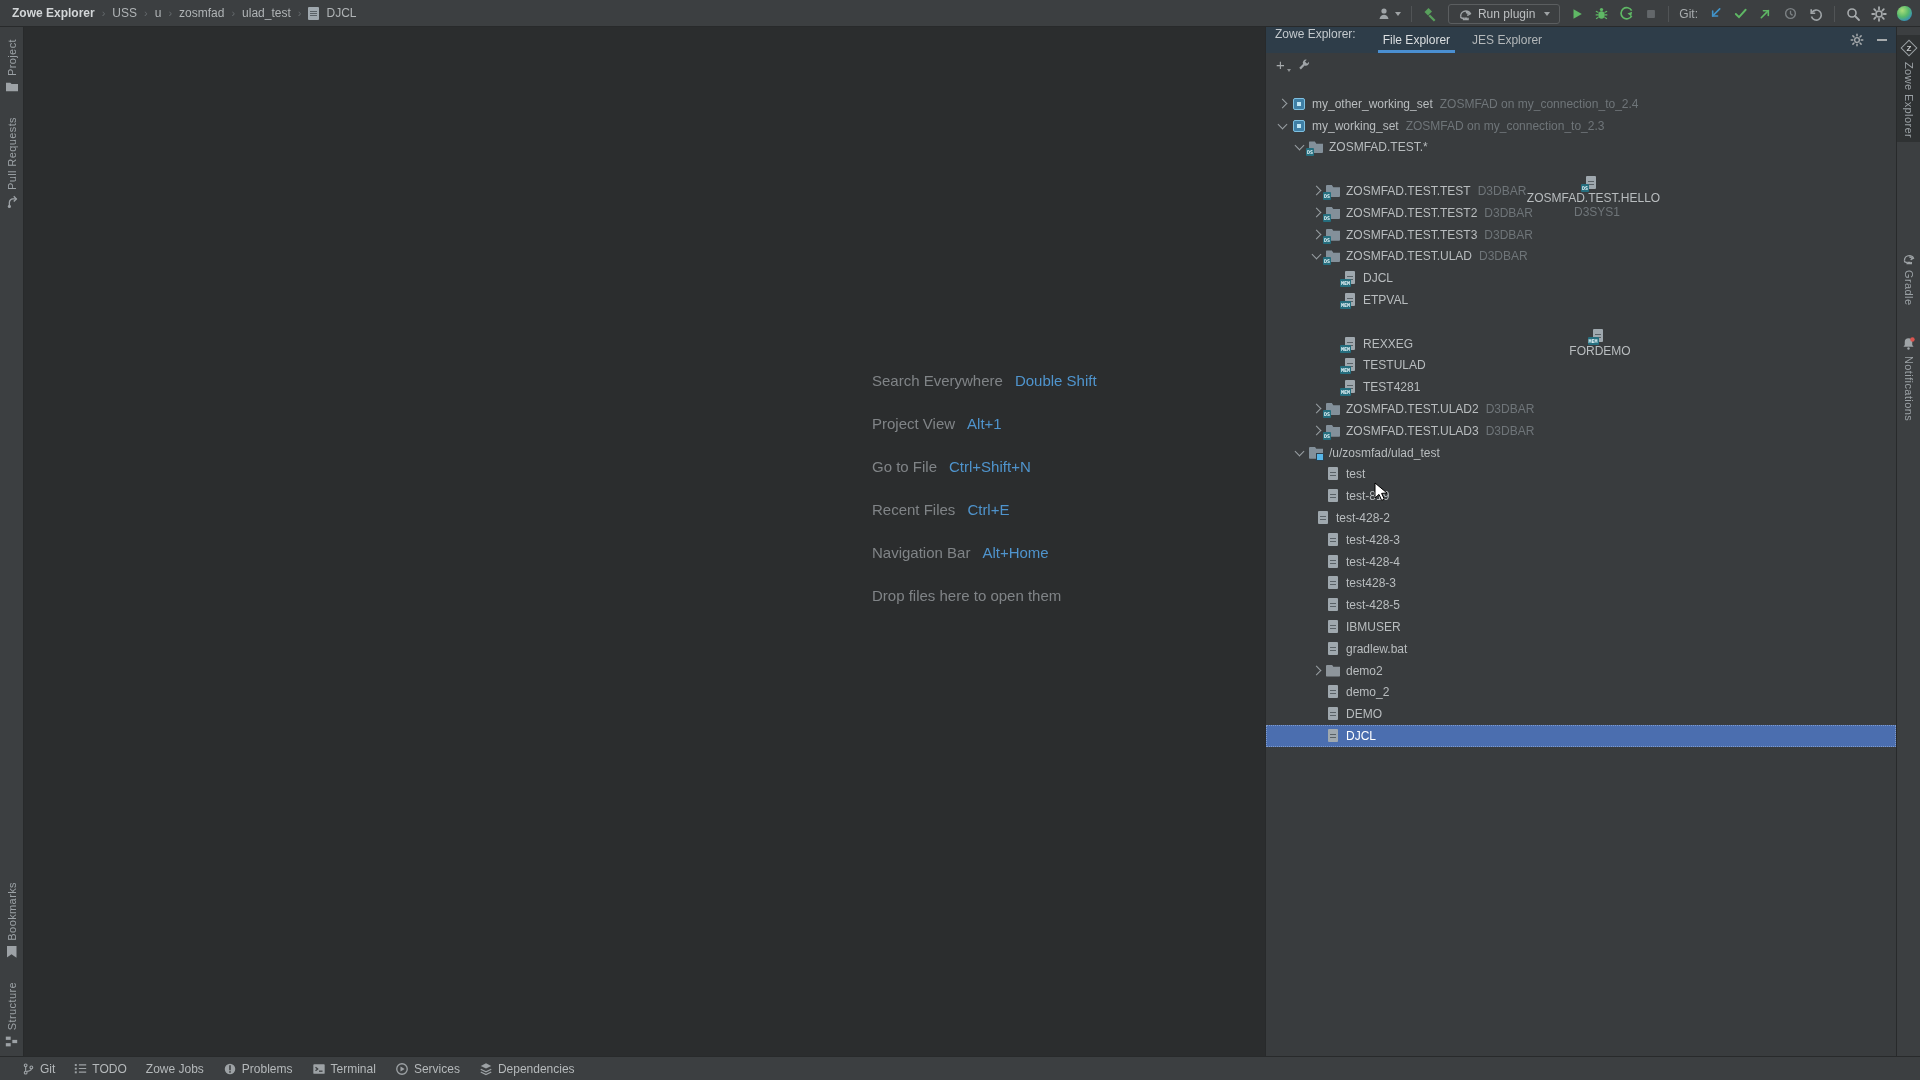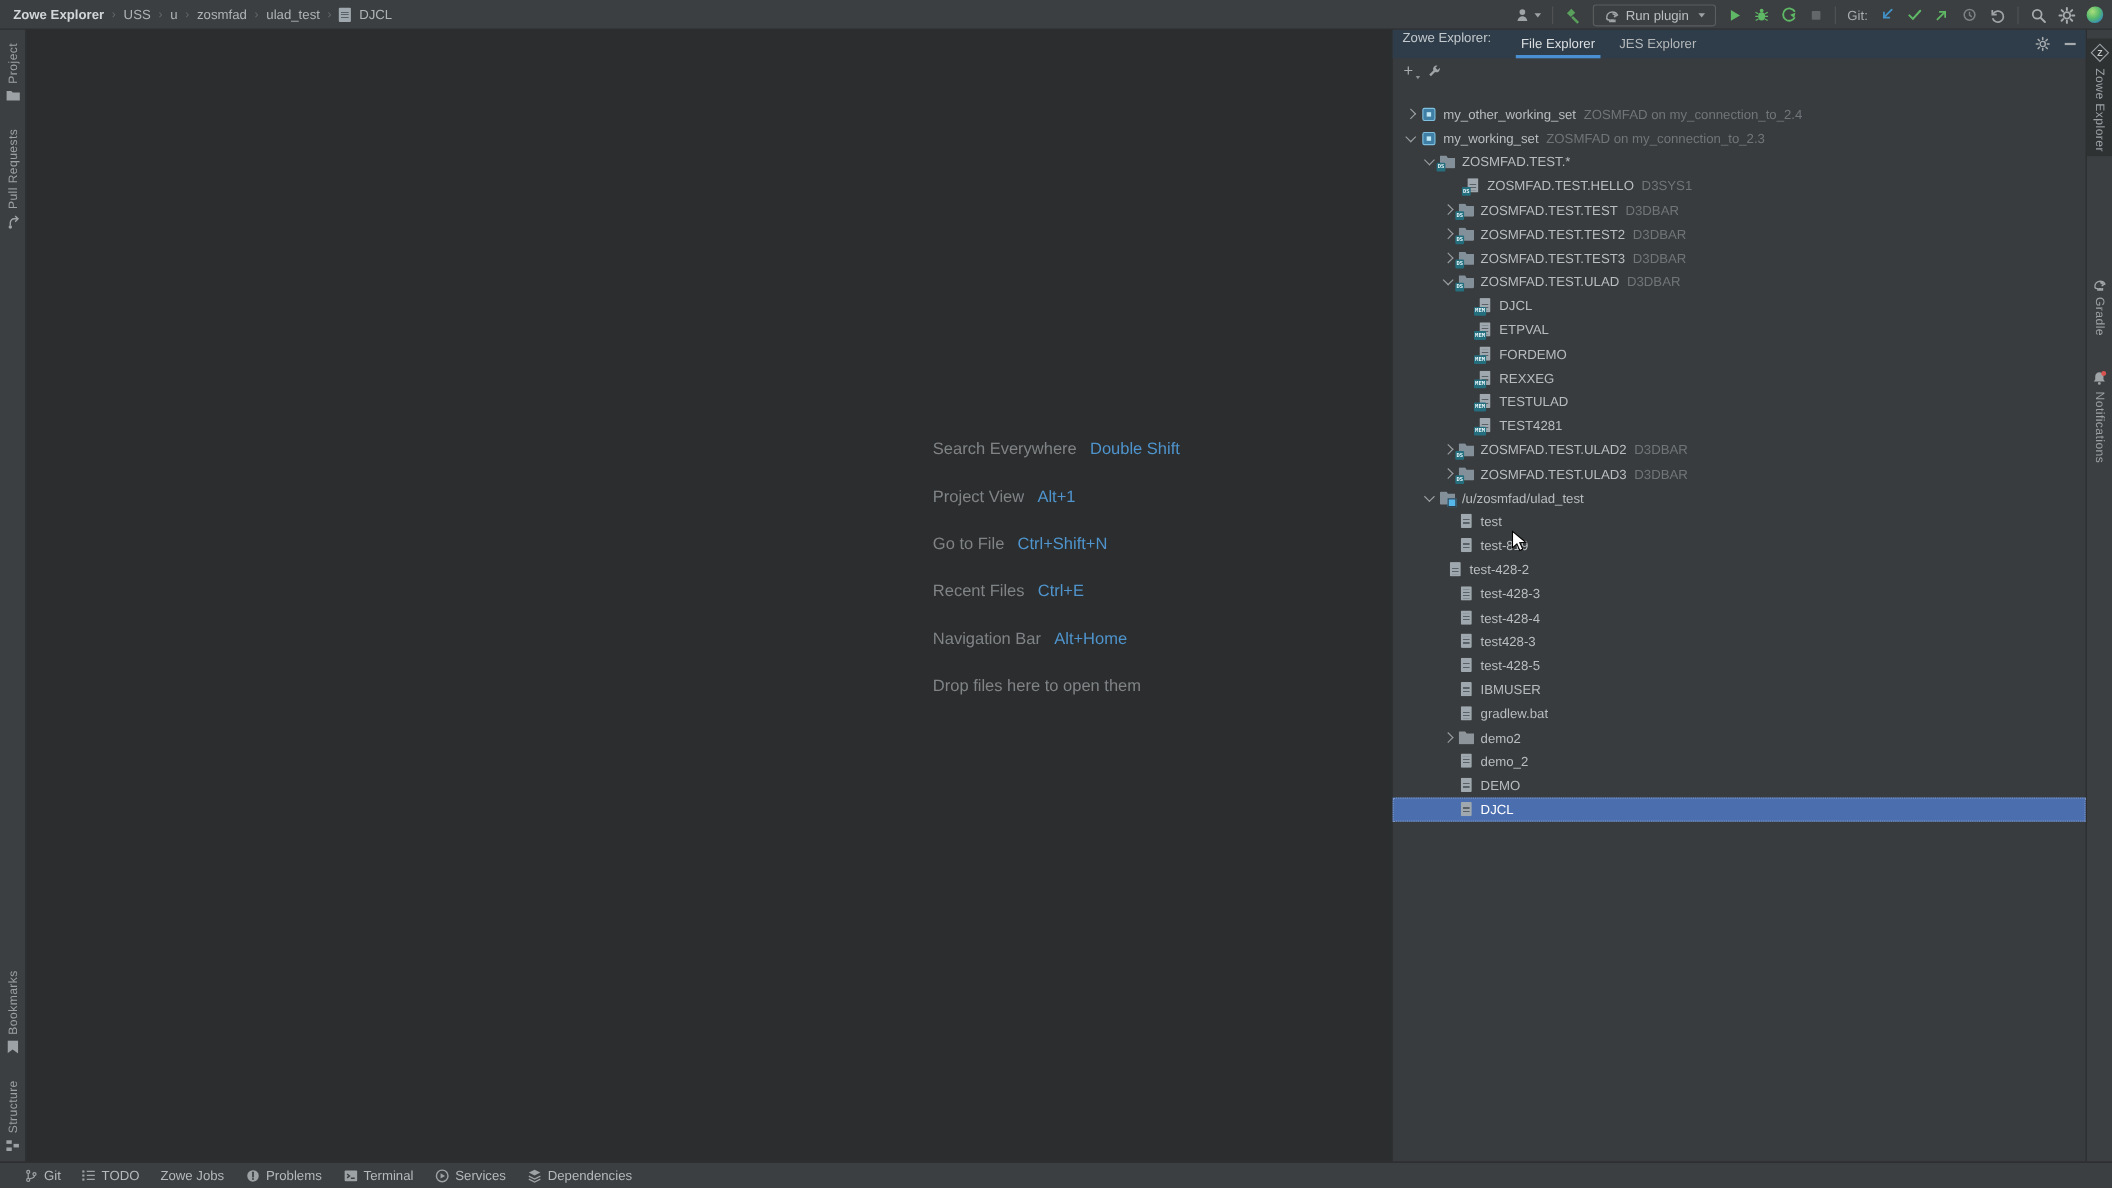--- a/index.html
+++ b/index.html
@@ -43,21 +43,21 @@
   .rs-gradle { margin-top:106px; }
   .rs-notif { margin-top:22px; }
   .bookmark-shape { width:10px; height:12px; background:#9da2a6;
     clip-path:polygon(0 0,100% 0,100% 100%,50% 70%,0 100%); }
   .zowe-diamond { width:12px; height:12px; border:1.5px solid #9aa0a4; transform:rotate(45deg);
     display:flex; align-items:center; justify-content:center; margin:3px 0; }
   .zowe-diamond span { transform:rotate(-45deg); font-size:8px; font-weight:bold; color:#c7cbcd; }
 
   
   #editor { position:absolute; left:25px; top:28px; width:1240px; height:1028px; background:#2b2d2e; }
-  #shortcuts { position:absolute; left:848px; top:372px;margin-top:28px; }
+  #shortcuts { position:absolute; left:872px; top:372px; }
   .sc-row { height:43px; display:flex; align-items:flex-start; gap:12px; font-size:15px; white-space:nowrap; }
   .sc-label { color:#808487; }
   .sc-key { color:#4f94cd; }
 
   
   #panel { position:absolute; left:1265px; top:27px; width:631px; height:1029px;
     background:#393c3e; border-left:1px solid #282a2b; }
   .p-header { position:relative; height:26px; background:#2e3d49; display:flex; 
     font-size:12px; }
   .p-title { color:#c3c9cd; margin-left:9px; }
@@ -370,21 +370,21 @@
         <span class="ticon working-set"></span>
         <span class="tlabel">my_working_set</span>
         <span class="thint">ZOSMFAD on my_connection_to_2.3</span>
       </div>
       <div class="trow" style="padding-left: 25px;">
         <span class="chev down"></span>
         <span class="ticon ds-folder" data-badge="DS"></span>
         <span class="tlabel">ZOSMFAD.TEST.*</span>
 
       </div>
-      <div class="trow" style="padding-left: 48px;">
+      <div class="trow" style="padding-left: 25px; flex-direction: column;">
         <span class="chev"></span>
         <span class="ticon ds-file" data-badge="DS"></span>
         <span class="tlabel">ZOSMFAD.TEST.HELLO</span>
         <span class="thint">D3SYS1</span>
       </div>
       <div class="trow" style="padding-left: 42px;">
         <span class="chev right"></span>
         <span class="ticon ds-folder" data-badge="DS"></span>
         <span class="tlabel">ZOSMFAD.TEST.TEST</span>
         <span class="thint">D3DBAR</span>
@@ -412,21 +412,21 @@
         <span class="ticon mem-file" data-badge="MEM"></span>
         <span class="tlabel">DJCL</span>
 
       </div>
       <div class="trow" style="padding-left: 59px;">
         <span class="chev"></span>
         <span class="ticon mem-file" data-badge="MEM"></span>
         <span class="tlabel">ETPVAL</span>
 
       </div>
-      <div class="trow" style="padding-left: 59px;">
+      <div class="trow" style="padding-left: 38px; flex-direction: column;">
         <span class="chev"></span>
         <span class="ticon mem-file" data-badge="MEM"></span>
         <span class="tlabel">FORDEMO</span>
 
       </div>
       <div class="trow" style="padding-left: 59px;">
         <span class="chev"></span>
         <span class="ticon mem-file" data-badge="MEM"></span>
         <span class="tlabel">REXXEG</span>
 

